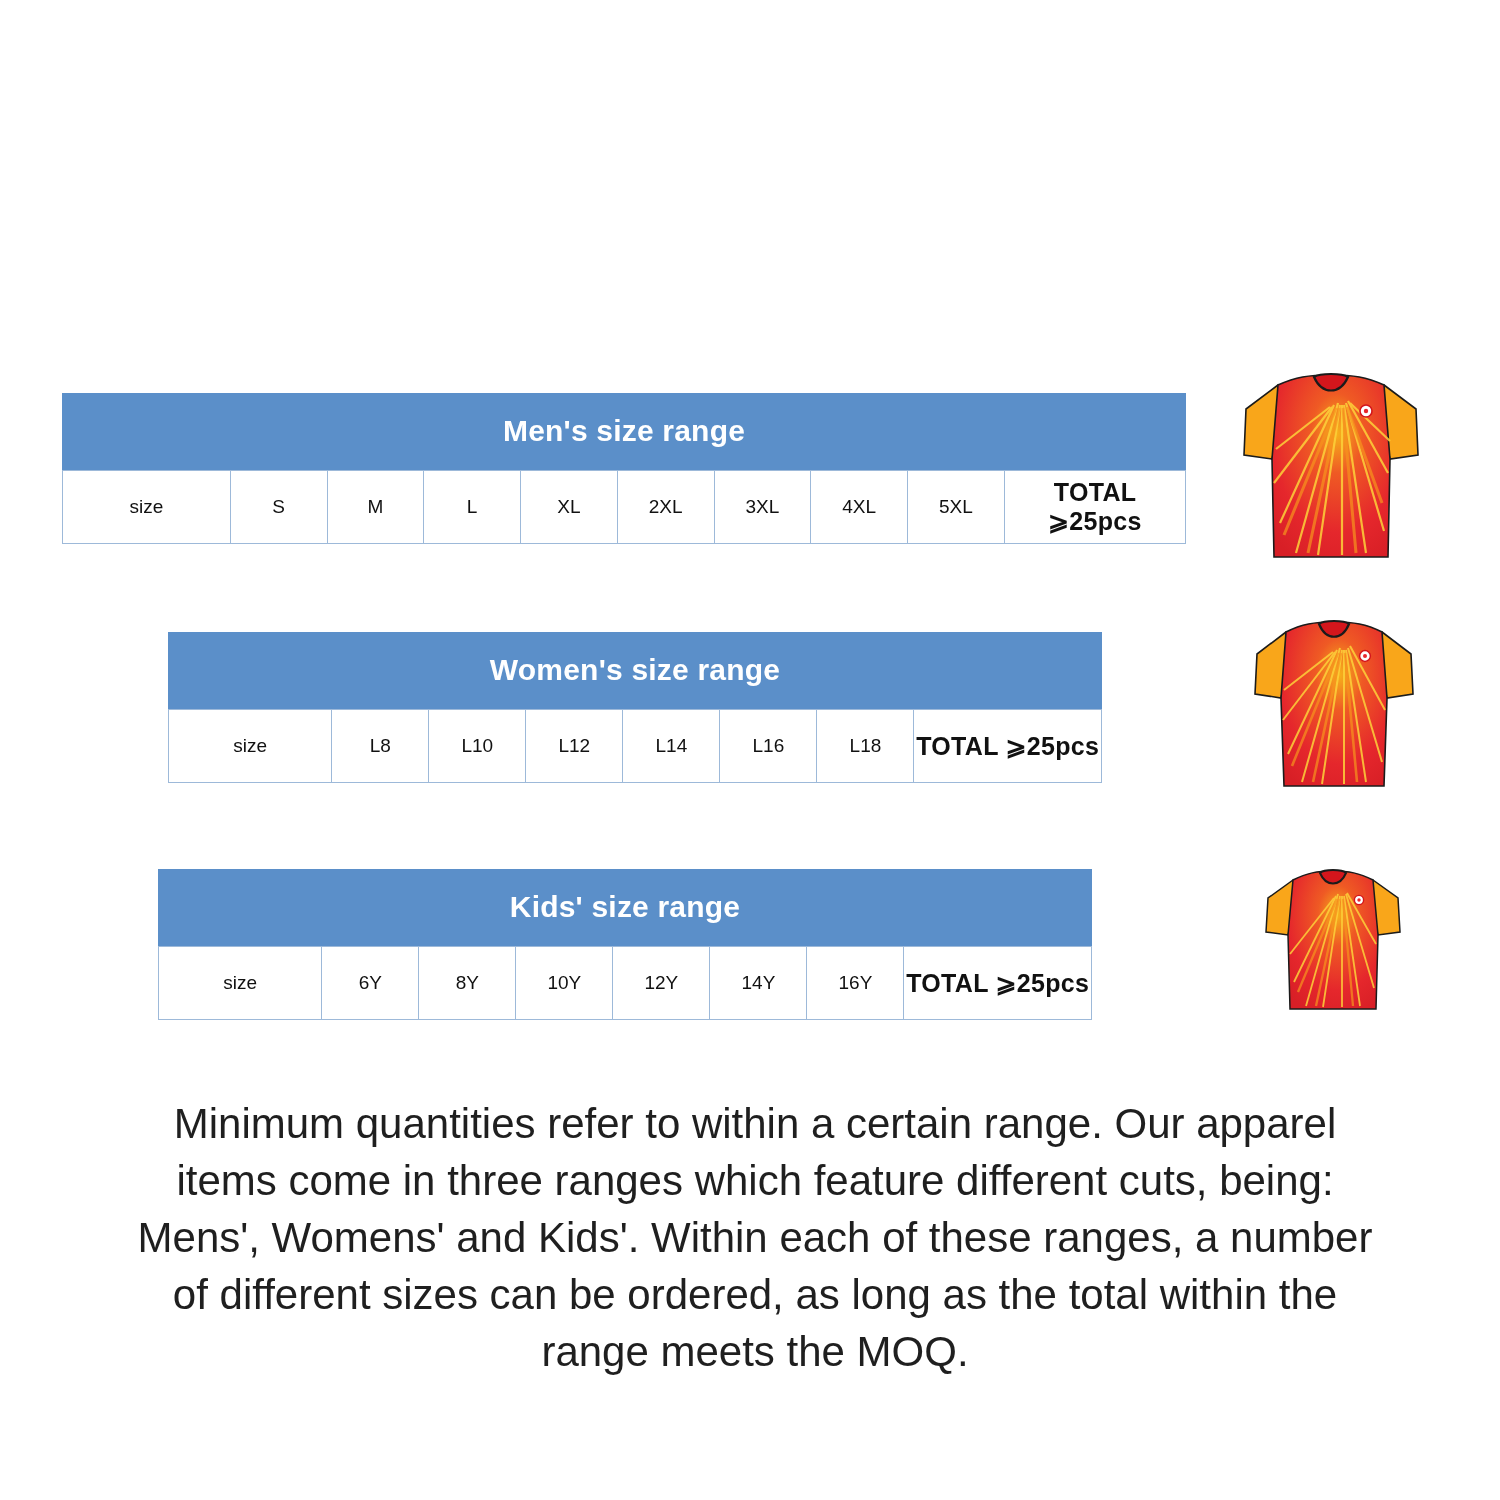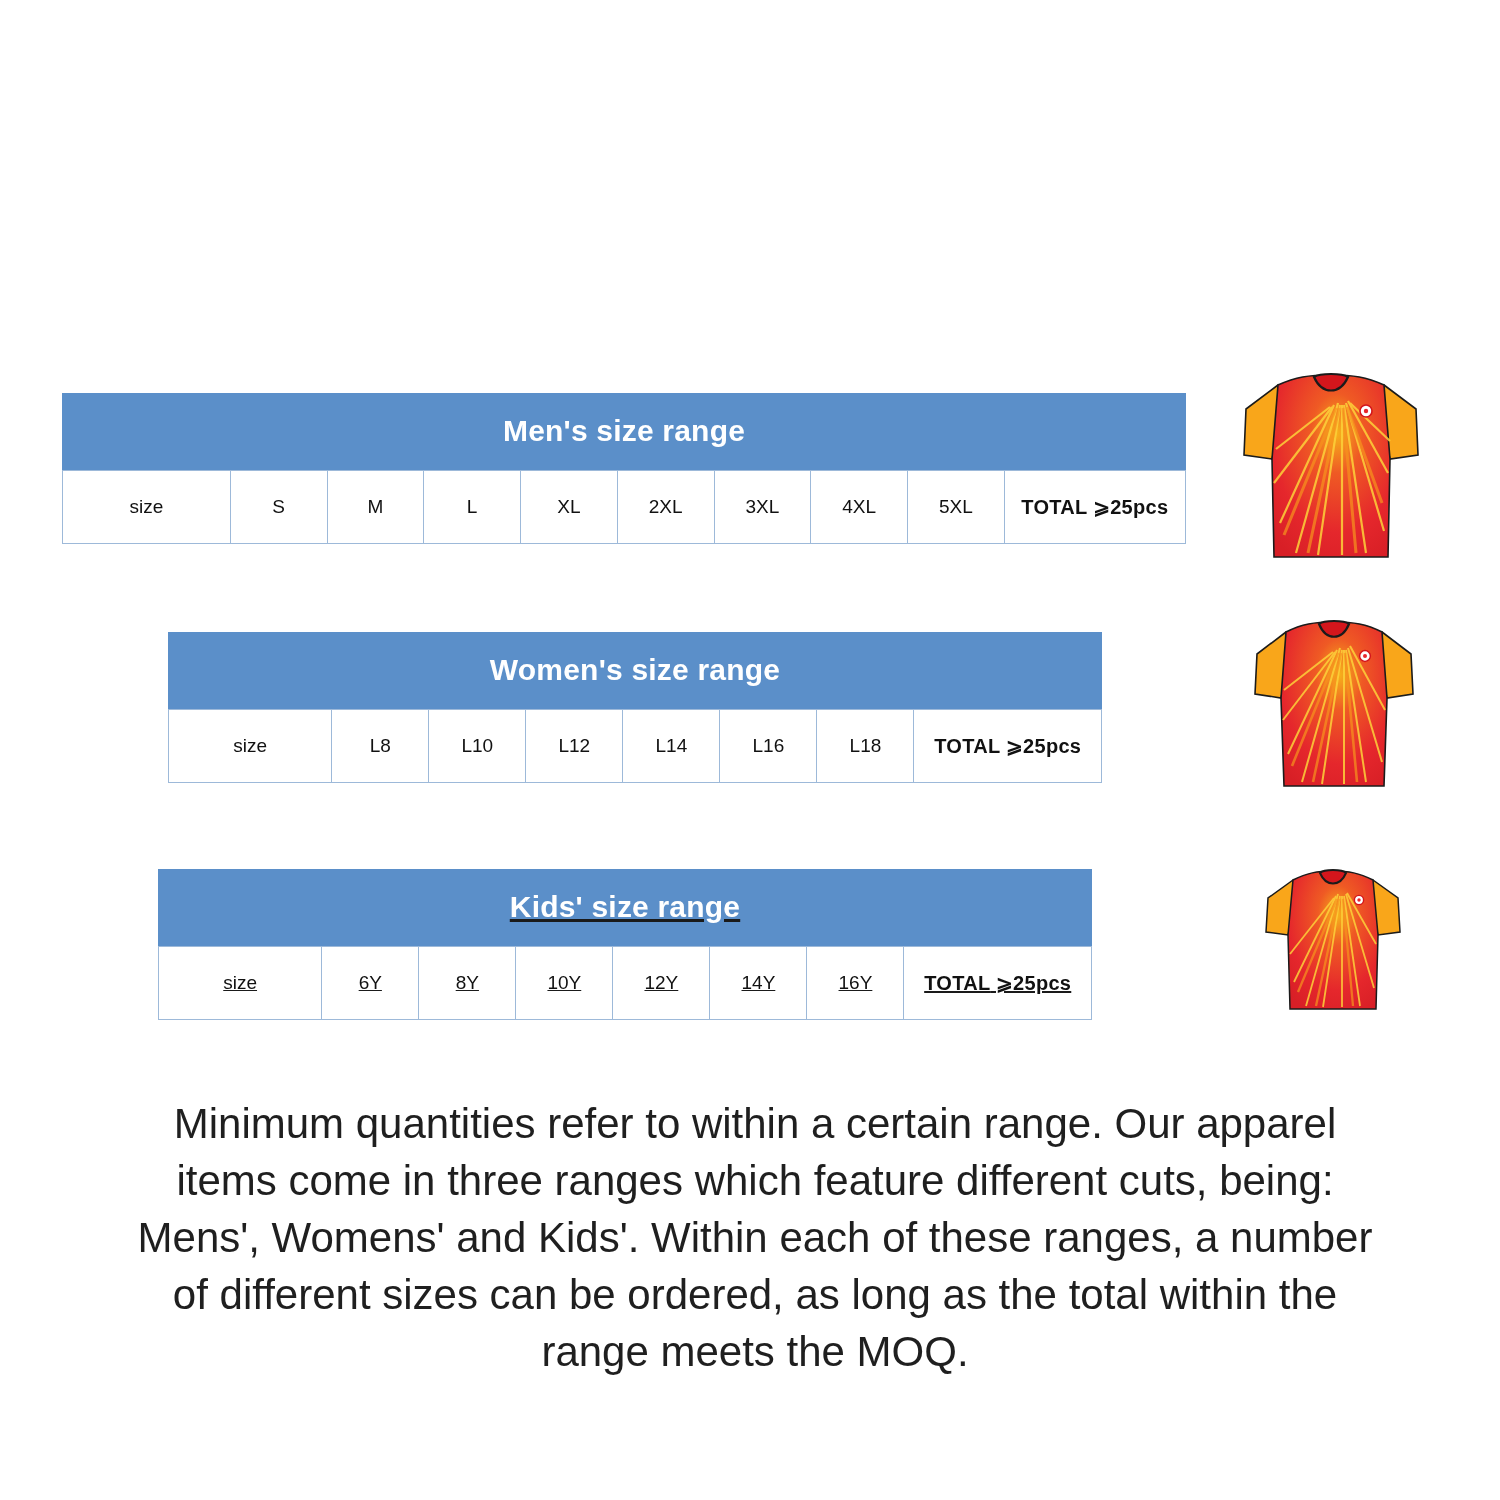--- a/index.html
+++ b/index.html
@@ -22,21 +22,21 @@
     height: 1272px;
     border-radius: 8px;
   }
 
   
   .size-block {
     position: absolute;
   }
   .size-block.men   { left: 62px;  top: 393px;  width: 1124px; }
   .size-block.women { left: 168px; top: 632px;  width: 934px;  }
-  .size-block.kids  { left: 158px; top: 869px;  width: 934px; text-decoration: underline;  }
+  .size-block.kids  { left: 158px; top: 869px;  width: 934px;  }
 
   .table-title {
     background: #5b8fc9;
     color: #ffffff;
     font-size: 30px;
     font-weight: bold;
     text-align: center;
     padding: 20px 0 21px 0;
     border: 1px solid #5b8fc9;
     box-sizing: border-box;
@@ -52,21 +52,21 @@
     border: 1px solid #9db9d9;
     height: 72px;
     text-align: center;
     vertical-align: middle;
     font-size: 19px;
     color: #111111;
     background: #ffffff;
     padding: 0;
   }
   table.size-table td.total-cell {
-    font-size: 20px;
+    font-size: 25px;
     font-weight: bold;
     letter-spacing: 0.3px;
   }
   table.size-table td.total-cell .moq {
     font-weight: bold;
   }
 
   
   .men table.size-table col.c-size  { width: 15.0%; }
   .men table.size-table col.c-sz    { width: 8.65%; }

